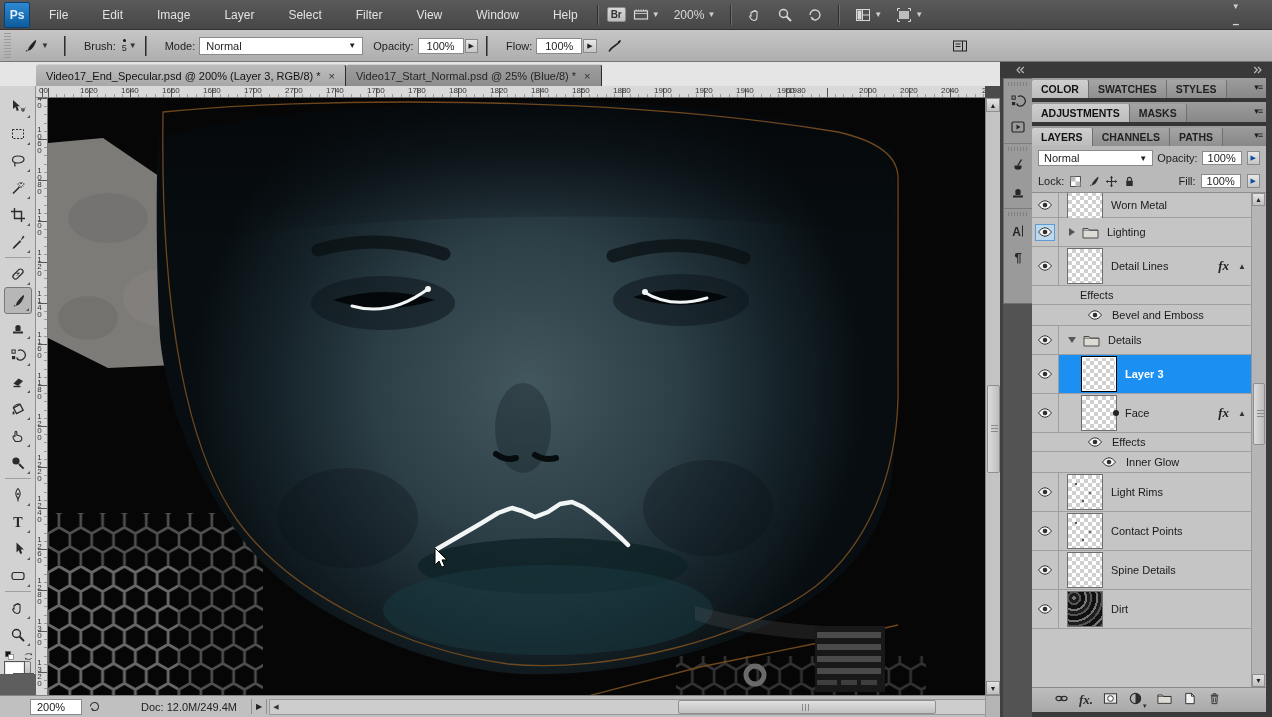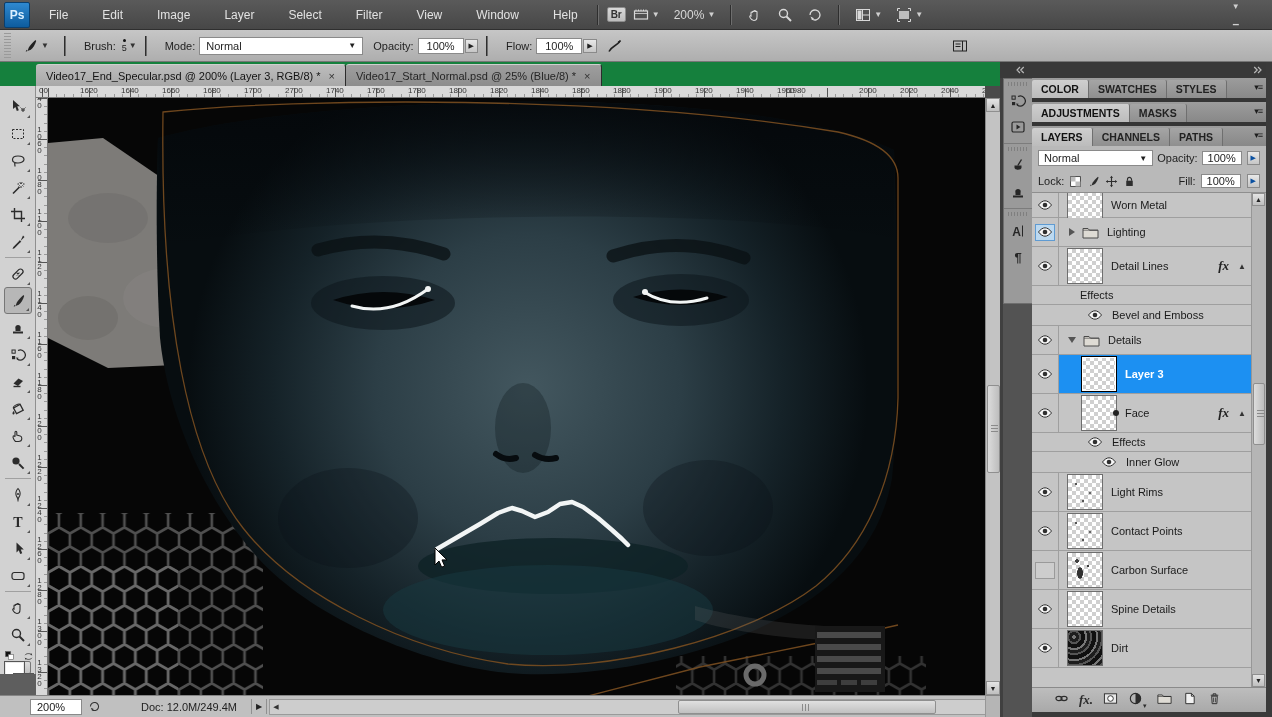--- a/index.html
+++ b/index.html
@@ -31,21 +31,21 @@
   .opt-label{margin:0 4px 0 10px;}
   .opt-box{background:#fff;border:1px solid #8a8a8a;padding:1px 5px;min-width:34px;text-align:center;}
   .spin-btn{border:1px solid #8a8a8a;background:linear-gradient(#e8e8e8,#c6c6c6);font-size:7px;color:#222;
     padding:2px 3px;margin-left:1px;}
   #mode-select{background:#fff;border:1px solid #8a8a8a;width:150px;display:flex;justify-content:space-between;
     align-items:center;padding:2px 6px;}
   .brush-preview{display:flex;flex-direction:column;align-items:center;line-height:8px;font-size:9px;margin:0 2px;}
   .brush-dot{width:3px;height:3px;border-radius:50%;background:#111;margin-bottom:2px;}
 
   
-  #tabbar{left:0;top:62px;width:1001px;height:24px;background:#15803d;display:flex;align-items:flex-end;padding-left:36px;box-sizing:border-box;}
+  #tabbar{left:0;top:62px;width:1001px;height:24px;background:#e5e5e5;display:flex;align-items:flex-end;padding-left:36px;box-sizing:border-box;}
   .doc-tab{height:21px;display:flex;align-items:center;gap:8px;padding:0 10px;font-size:11px;
     border-right:1px solid #2c2c2c;border-top:1px solid #cfcfcf;border-radius:3px 3px 0 0;}
   .doc-tab.active{background:linear-gradient(#bdbdbd,#a8a8a8);color:#141414;}
   .doc-tab.inactive{background:linear-gradient(#9e9e9e,#8d8d8d);color:#262626;}
   .tab-close{font-size:11px;color:#333;}
 
   
   #toolbox{left:0;top:86px;width:36px;height:588px;background:#d2d2d2;border-right:1px solid #8f8f8f;
     box-sizing:border-box;display:flex;flex-direction:column;align-items:center;}
   #toolbox .grip{width:22px;height:5px;margin:3px 0 4px;background:repeating-linear-gradient(90deg,#9a9a9a 0 1px,transparent 1px 3px);}
@@ -987,28 +987,20 @@
                   <use href="#i-eye"></use>
                 </svg>
               </div>
             </div>
             <span style="width:0px;flex:none"></span>
             <div class="thumb specks"></div>
             <span class="name">Contact Points</span>
           </div>
           <div class="lrow" style="height: 38px;">
             <div class="eye-cell">
-              <div class="eye-btn empty"></div>
-            </div>
-            <span style="width:0px;flex:none"></span>
-            <div class="thumb marks"></div>
-            <span class="name">Carbon Surface</span>
-          </div>
-          <div class="lrow" style="height: 38px;">
-            <div class="eye-cell">
               <div class="eye-btn ">
                 <svg class="ic">
                   <use href="#i-eye"></use>
                 </svg>
               </div>
             </div>
             <span style="width:0px;flex:none"></span>
             <div class="thumb checker"></div>
             <span class="name">Spine Details</span>
           </div>

